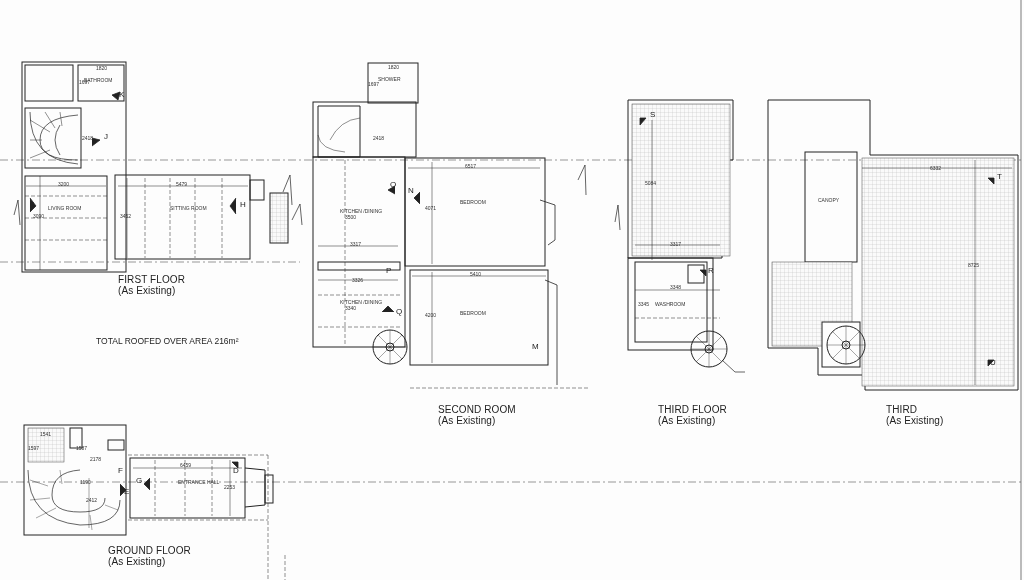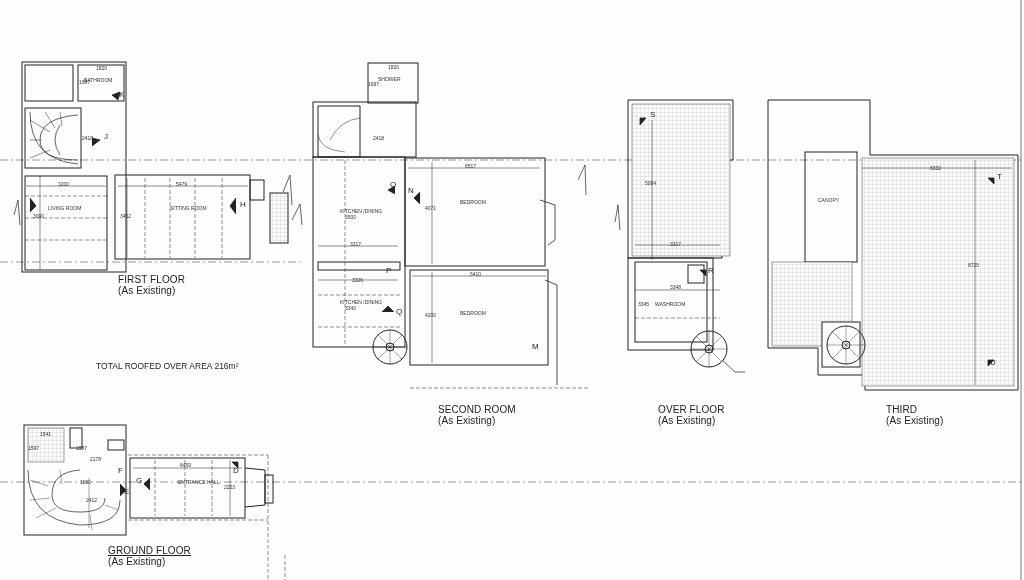--- a/index.html
+++ b/index.html
@@ -165,21 +165,21 @@
       <path d="M700 270 L706 270 L706 276 Z"></path>
       <path d="M988 178 L994 178 L994 184 Z"></path>
       <path d="M988 360 L994 360 L988 366 Z"></path>
       <path d="M120 484 L126 490 L120 496"></path>
       <path d="M150 478 L144 484 L150 490"></path>
       <path d="M232 462 L238 462 L238 468 Z"></path>
     </g>
   </g>
 </svg>
 
-<div class="lbl total" style="left:96px;top:362px;">TOTAL ROOFED OVER AREA 216m²</div>
+<div class="lbl total" style="left:96px;top:337px;">TOTAL ROOFED OVER AREA 216m²</div>
 
 <div class="lbl room" style="left:84px;top:78px;">BATHROOM</div>
 <div class="lbl room" style="left:48px;top:206px;">LIVING ROOM</div>
 <div class="lbl room" style="left:170px;top:206px;">SITTING ROOM</div>
 <div class="lbl dim" style="left:96px;top:66px;">1820</div>
 <div class="lbl dim" style="left:79px;top:80px;">1697</div>
 <div class="lbl dim" style="left:58px;top:182px;">3200</div>
 <div class="lbl dim" style="left:176px;top:182px;">5479</div>
 <div class="lbl dim" style="left:82px;top:136px;">2418</div>
 <div class="lbl dim" style="left:120px;top:214px;">3452</div>
@@ -213,21 +213,21 @@
 <div class="lbl title" style="left:408px;top:186px;font-size:8px;">N</div>
 <div class="lbl title" style="left:386px;top:266px;font-size:8px;">P</div>
 <div class="lbl title" style="left:396px;top:307px;font-size:8px;">Q</div>
 <div class="lbl title" style="left:532px;top:342px;font-size:8px;">M</div>
 
 <div class="lbl room" style="left:655px;top:302px;">WASHROOM</div>
 <div class="lbl dim" style="left:645px;top:181px;">5084</div>
 <div class="lbl dim" style="left:670px;top:242px;">3317</div>
 <div class="lbl dim" style="left:670px;top:285px;">3348</div>
 <div class="lbl dim" style="left:638px;top:302px;">3345</div>
-<div class="lbl title" style="left:658px;top:404px;">OVER FLOOR</div>
+<div class="lbl title" style="left:658px;top:404px;">THIRD FLOOR</div>
 <div class="lbl title" style="left:658px;top:415px;">(As Existing)</div>
 <div class="lbl title" style="left:650px;top:110px;font-size:8px;">S</div>
 <div class="lbl title" style="left:708px;top:266px;font-size:8px;">R</div>
 
 <div class="lbl room" style="left:818px;top:198px;">CANOPY</div>
 <div class="lbl dim" style="left:930px;top:166px;">6332</div>
 <div class="lbl dim" style="left:968px;top:263px;">8725</div>
 <div class="lbl title" style="left:886px;top:404px;">THIRD</div>
 <div class="lbl title" style="left:886px;top:415px;">(As Existing)</div>
 <div class="lbl title" style="left:997px;top:172px;font-size:8px;">T</div>
@@ -235,18 +235,18 @@
 
 <div class="lbl room" style="left:178px;top:480px;">ENTRANCE HALL</div>
 <div class="lbl dim" style="left:40px;top:432px;">1541</div>
 <div class="lbl dim" style="left:28px;top:446px;">1597</div>
 <div class="lbl dim" style="left:76px;top:446px;">1587</div>
 <div class="lbl dim" style="left:90px;top:457px;">2178</div>
 <div class="lbl dim" style="left:80px;top:480px;">1190</div>
 <div class="lbl dim" style="left:86px;top:498px;">2412</div>
 <div class="lbl dim" style="left:180px;top:463px;">6459</div>
 <div class="lbl dim" style="left:224px;top:485px;">2253</div>
-<div class="lbl title" style="left:108px;top:545px;text-decoration:underline;">GROUND FLOOR</div>
+<div class="lbl title" style="left:108px;top:545px;">GROUND FLOOR</div>
 <div class="lbl title" style="left:108px;top:556px;">(As Existing)</div>
 <div class="lbl title" style="left:118px;top:466px;font-size:8px;">F</div>
 <div class="lbl title" style="left:136px;top:476px;font-size:8px;">G</div>
 <div class="lbl title" style="left:124px;top:487px;font-size:8px;">E</div>
 <div class="lbl title" style="left:233px;top:466px;font-size:8px;">D</div>
 
 </body></html>

